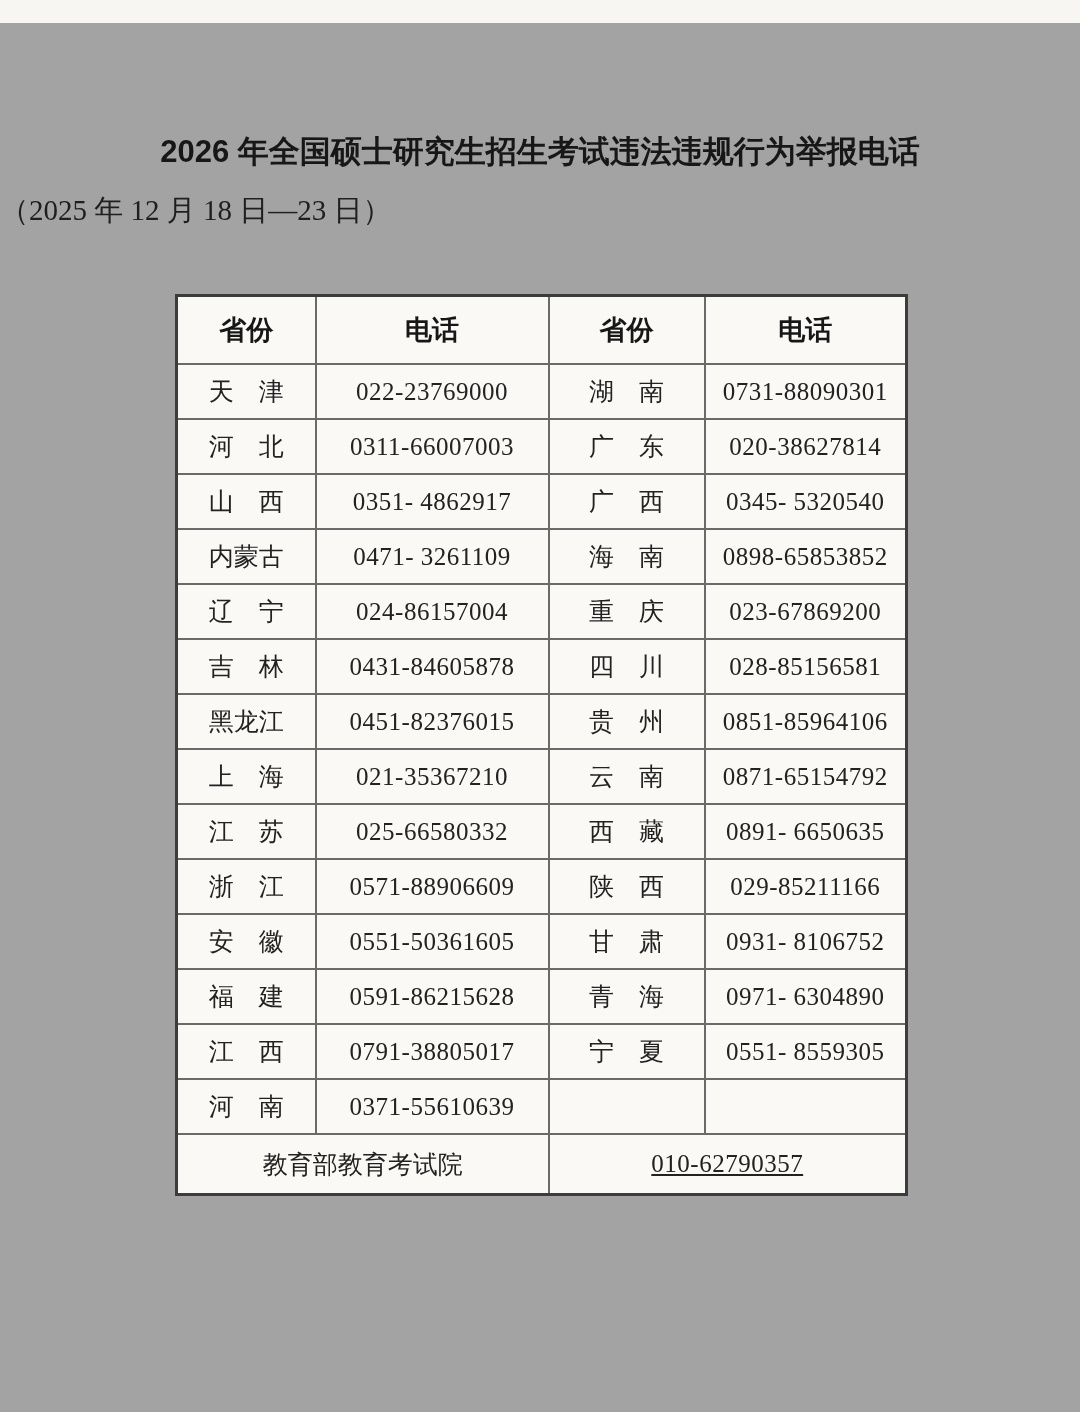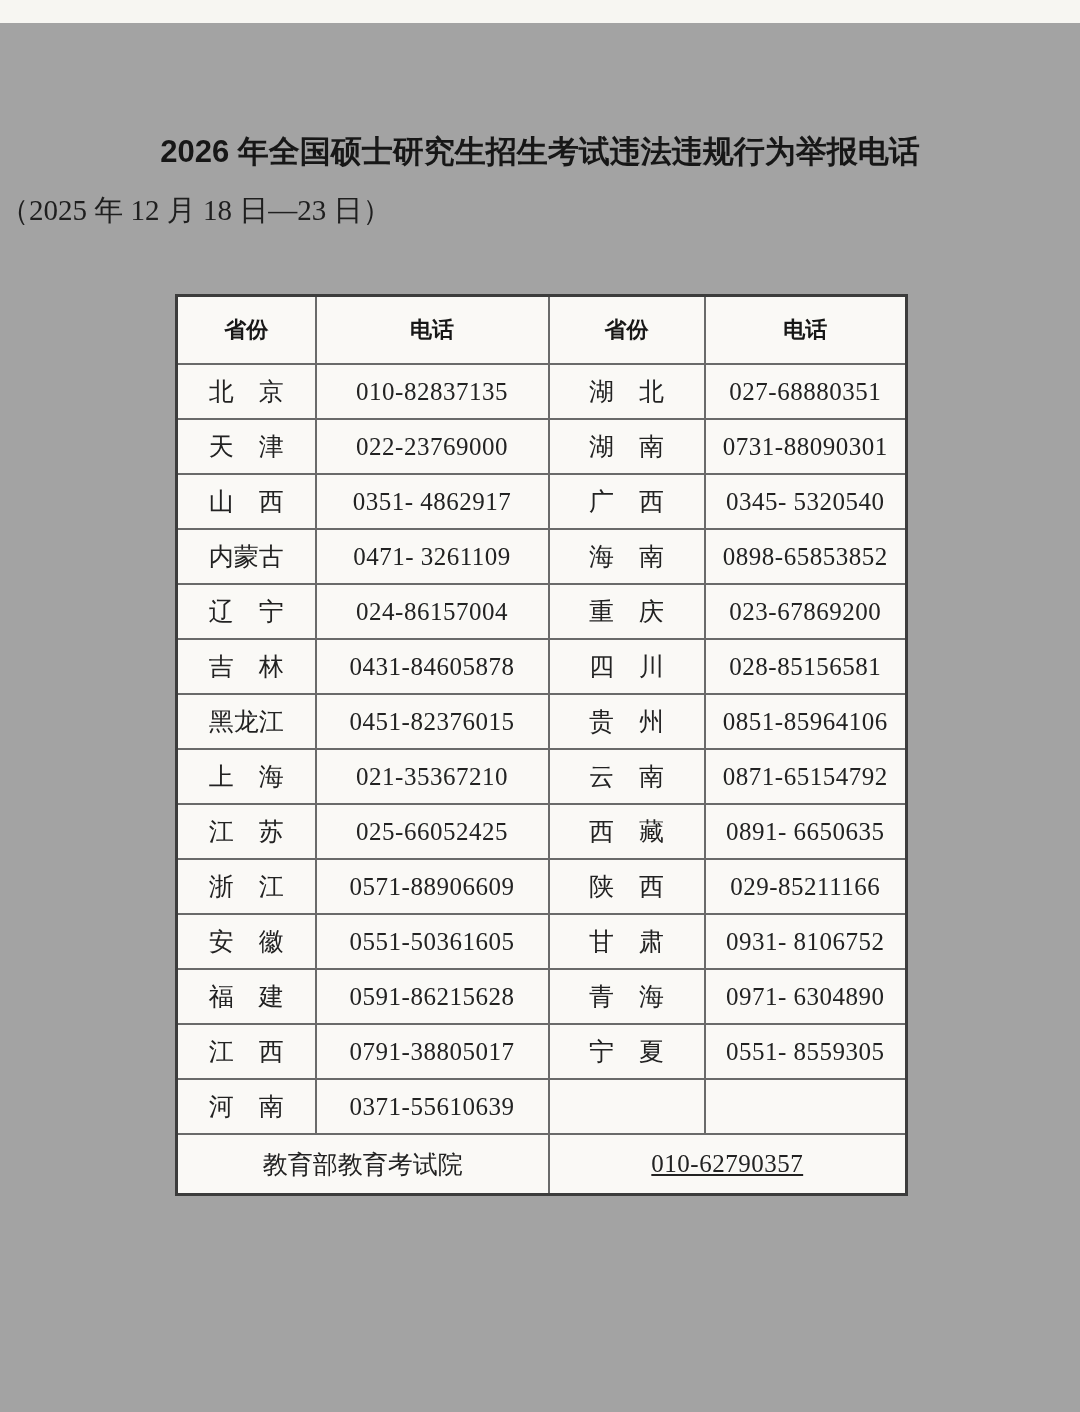--- a/index.html
+++ b/index.html
@@ -53,21 +53,21 @@
     text-align: center;
     vertical-align: middle;
     padding: 0;
     overflow: hidden;
     white-space: nowrap;
   }
   .phone-table th {
     height: 66px;
     font-family: "Liberation Sans", sans-serif;
     font-weight: 700;
-    font-size: 22px;
+    font-size: 27px;
     color: #171717;
   }
   .phone-table td {
     height: 53px;
     font-size: 25px;
     color: #222222;
   }
   td.province {
     font-family: "Liberation Serif", serif;
   }
@@ -106,32 +106,32 @@
     <thead>
       <tr>
         <th>省份</th>
         <th>电话</th>
         <th>省份</th>
         <th>电话</th>
       </tr>
     </thead>
     <tbody id="rows">
         <tr>
-          <td class="province">北　京</td>
-          <td class="phone">010-82837135</td>
-          <td class="province">湖　北</td>
-          <td class="phone">027-68880351</td>
-        </tr>
-        <tr>
           <td class="province">天　津</td>
           <td class="phone">022-23769000</td>
           <td class="province">湖　南</td>
           <td class="phone">0731-88090301</td>
         </tr>
         <tr>
+          <td class="province">河　北</td>
+          <td class="phone">0311-66007003</td>
+          <td class="province">广　东</td>
+          <td class="phone">020-38627814</td>
+        </tr>
+        <tr>
           <td class="province">山　西</td>
           <td class="phone">0351- 4862917</td>
           <td class="province">广　西</td>
           <td class="phone">0345- 5320540</td>
         </tr>
         <tr>
           <td class="province">内蒙古</td>
           <td class="phone">0471- 3261109</td>
           <td class="province">海　南</td>
           <td class="phone">0898-65853852</td>
@@ -155,21 +155,21 @@
           <td class="phone">0851-85964106</td>
         </tr>
         <tr>
           <td class="province">上　海</td>
           <td class="phone">021-35367210</td>
           <td class="province">云　南</td>
           <td class="phone">0871-65154792</td>
         </tr>
         <tr>
           <td class="province">江　苏</td>
-          <td class="phone">025-66052425</td>
+          <td class="phone">025-66580332</td>
           <td class="province">西　藏</td>
           <td class="phone">0891- 6650635</td>
         </tr>
         <tr>
           <td class="province">浙　江</td>
           <td class="phone">0571-88906609</td>
           <td class="province">陕　西</td>
           <td class="phone">029-85211166</td>
         </tr>
         <tr>

